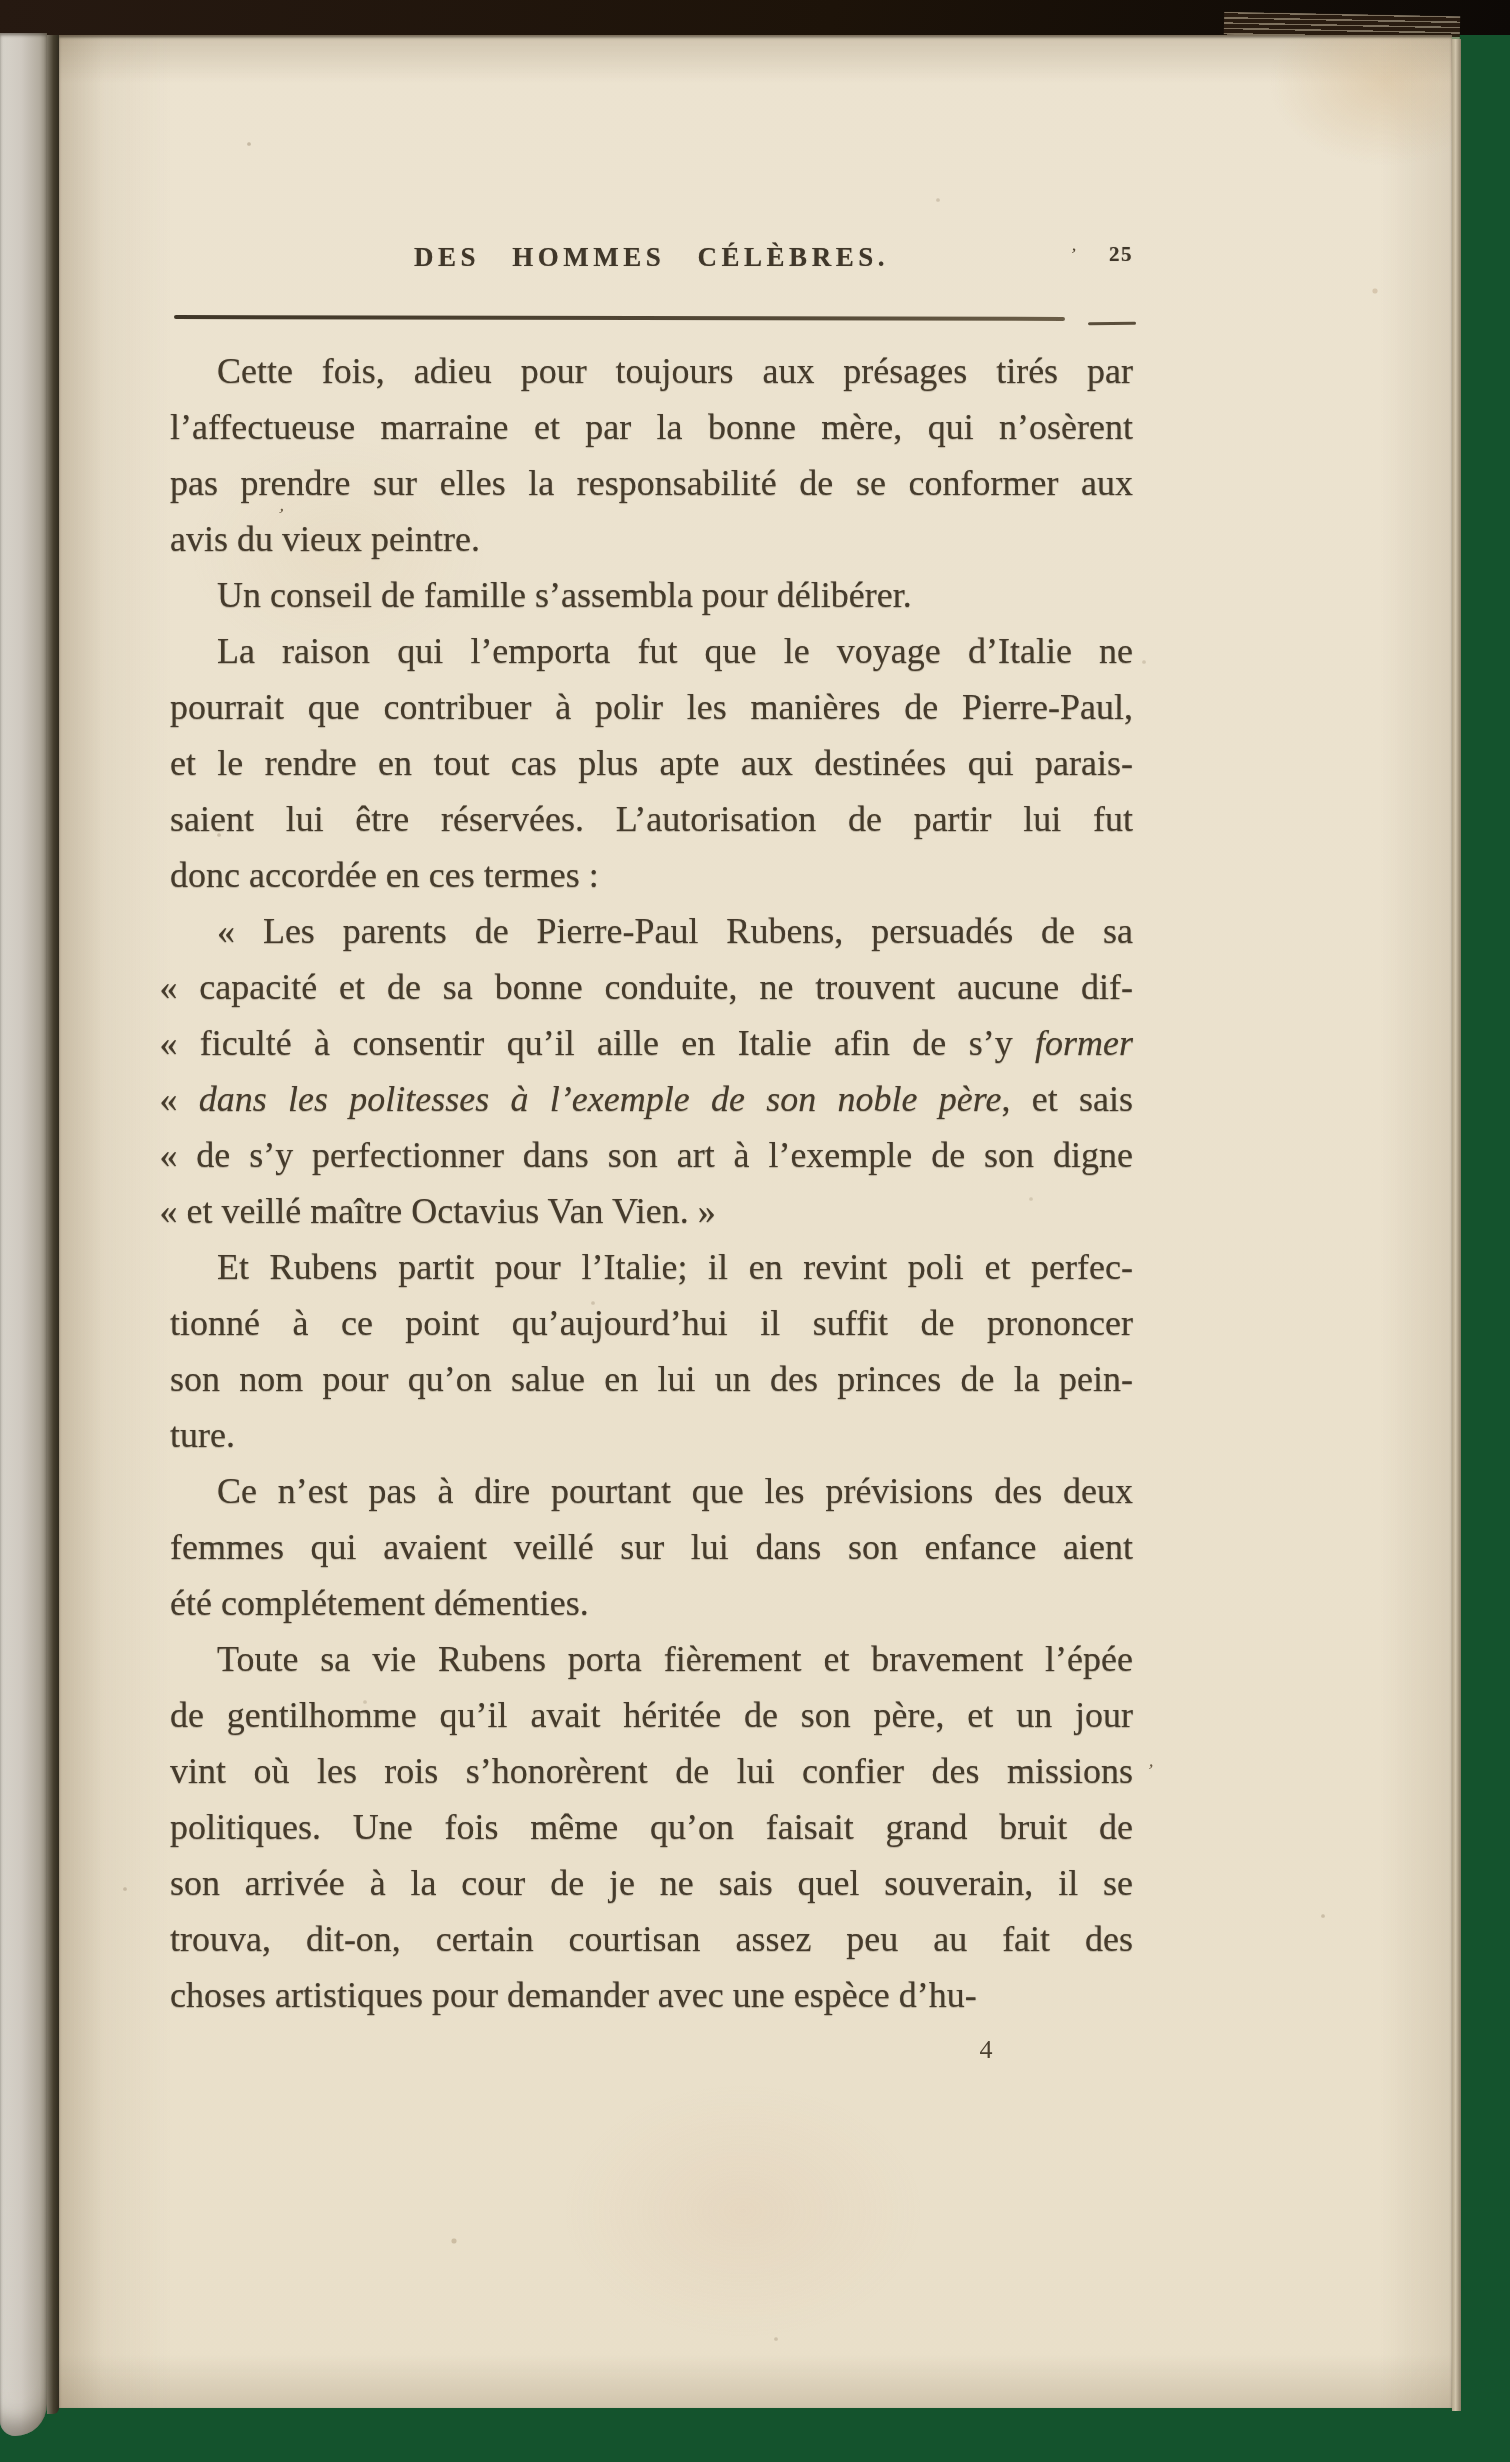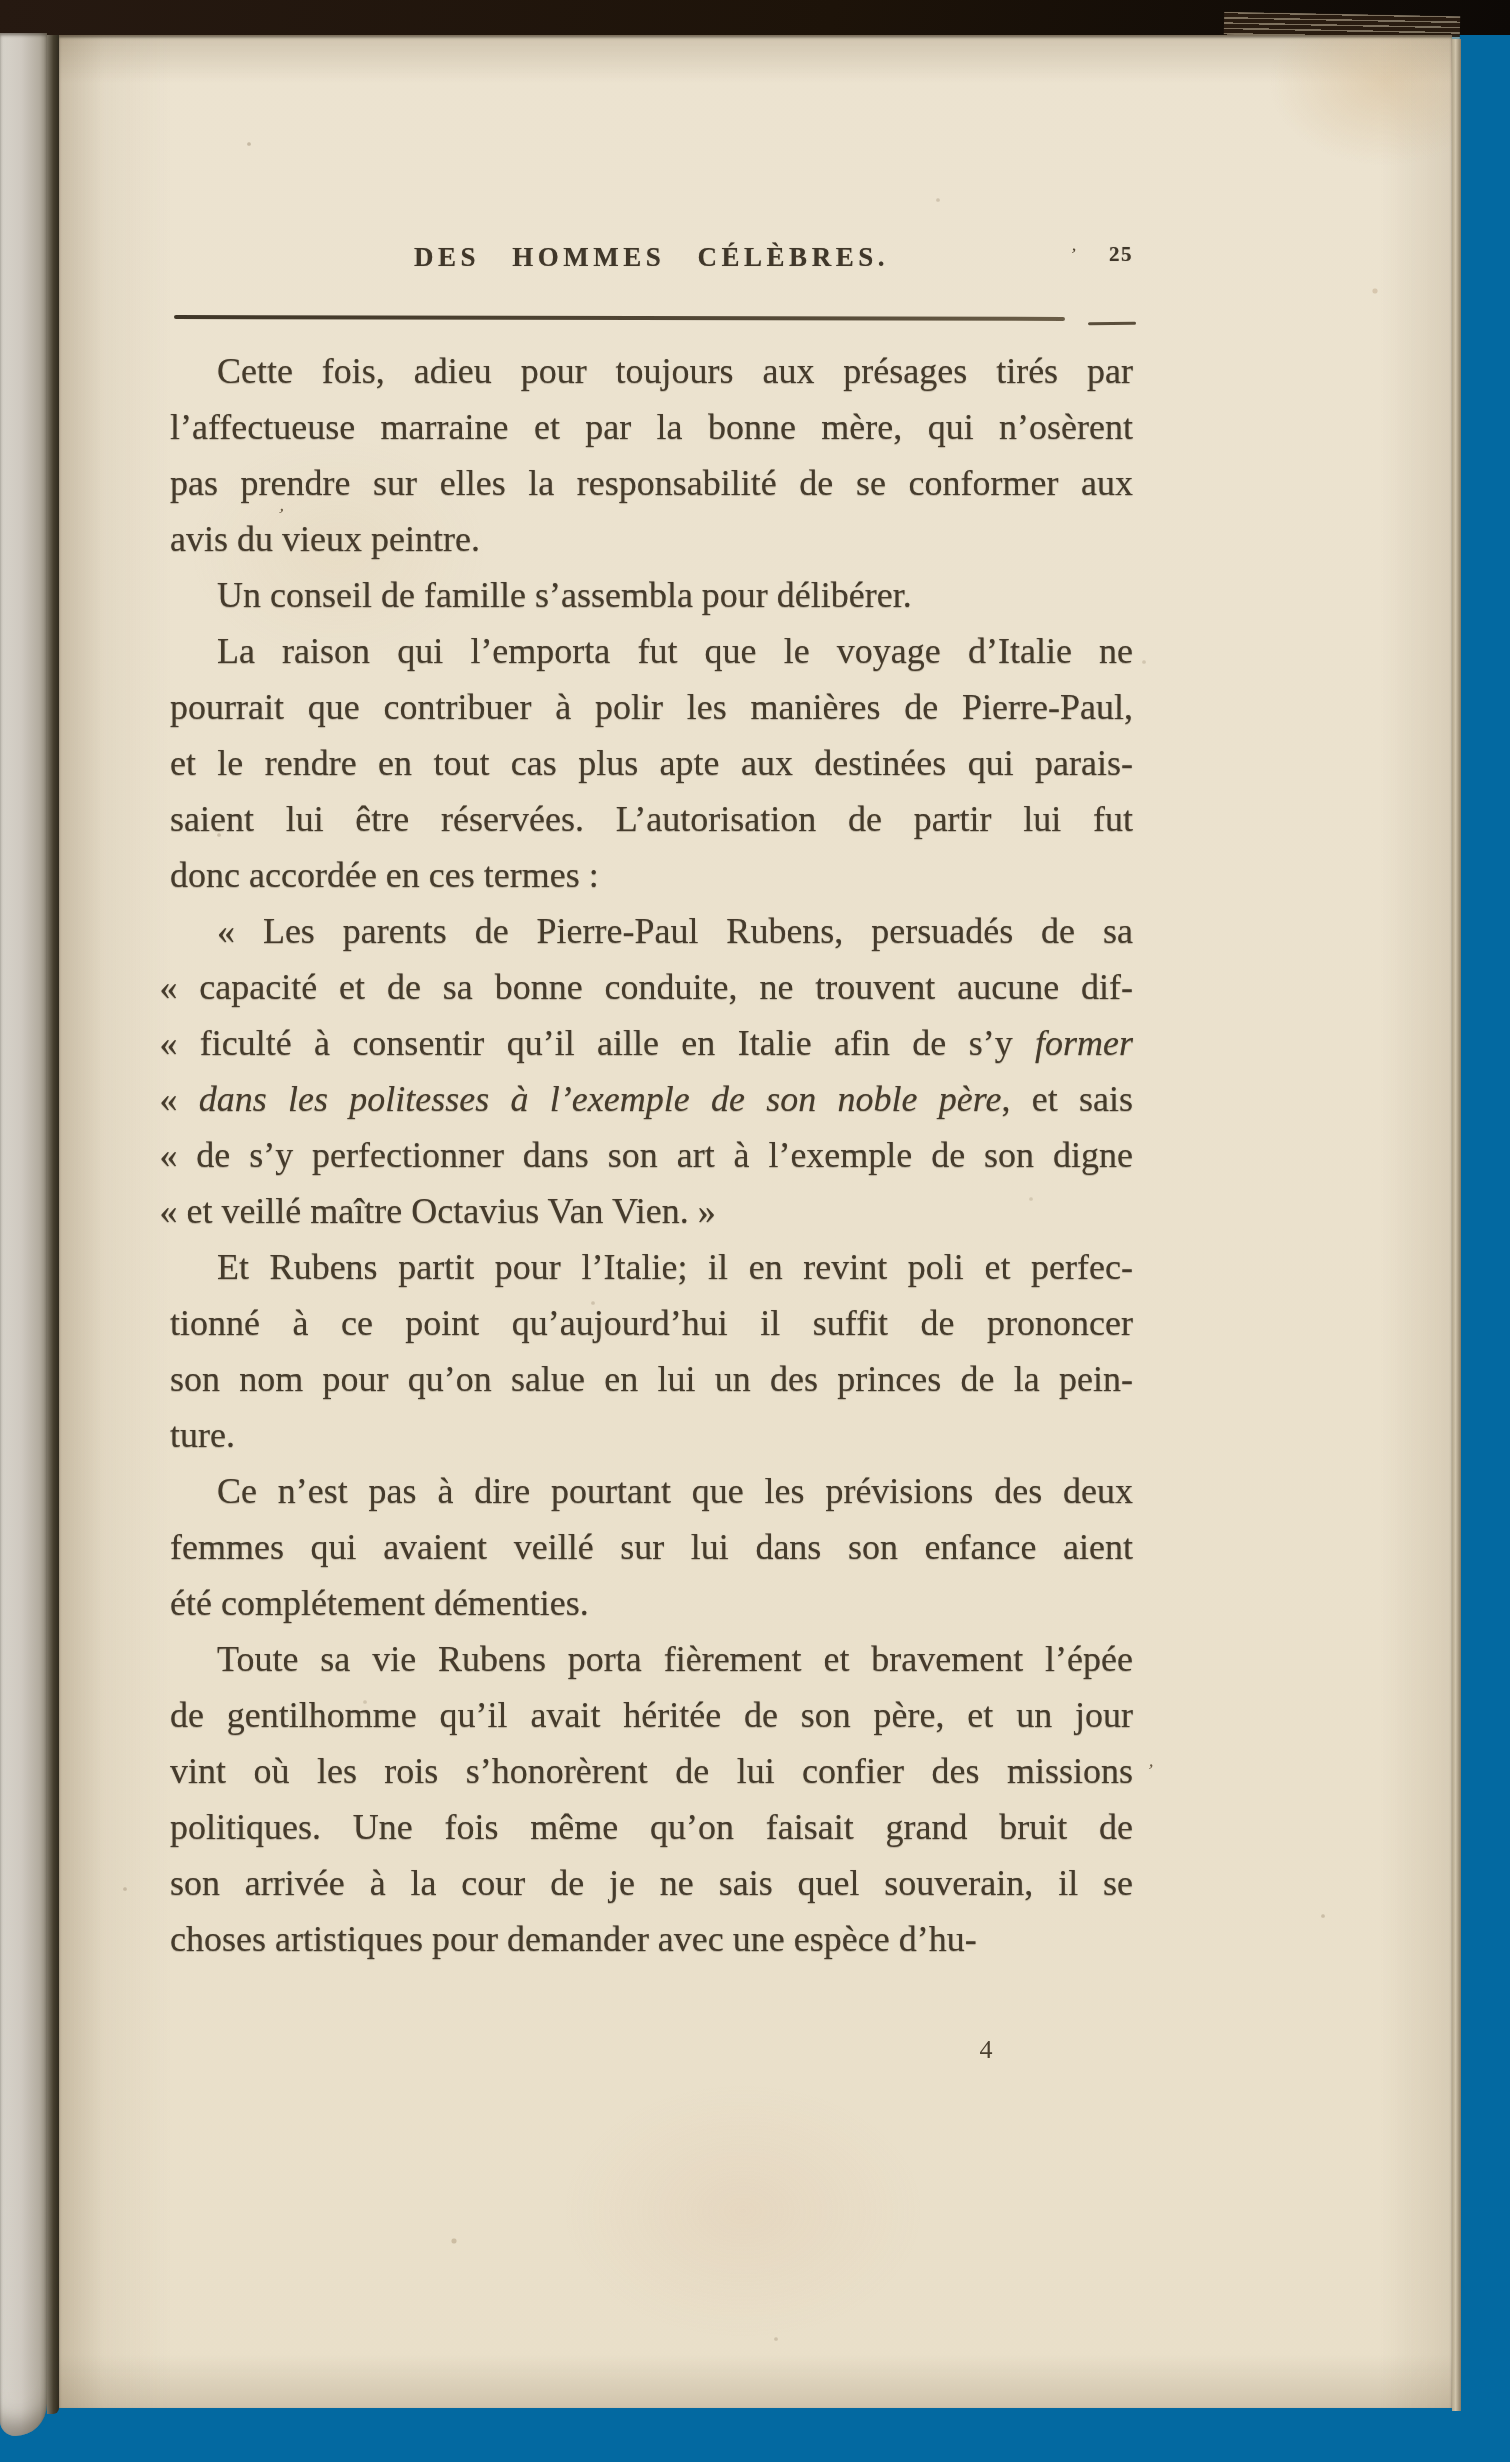--- a/index.html
+++ b/index.html
@@ -1,17 +1,17 @@
 <!DOCTYPE html>
 <html style="font-size:12px"><head>
 <meta charset="utf-8">
 <style>
   html,body{margin:0;padding:0;width:1511px;height:2462px;background:#0a0807;overflow:hidden;
             font-family:"Liberation Serif","DejaVu Serif",serif;}
-  .scan{position:absolute;left:0;top:0;width:1511px;height:2462px;background:#0369a1;}
+  .scan{position:absolute;left:0;top:0;width:1511px;height:2462px;background:#14532d;}
 
   
   .top-band{position:absolute;left:0;top:0;width:1511px;height:35px;
             background:linear-gradient(100deg,#261911,#1d1309 55%,#0d0906);}
   .page-stack{position:absolute;left:1224px;top:13.6px;width:236px;height:22.7px;
               transform:rotate(1.1deg);
               background:repeating-linear-gradient(to bottom,
                 rgba(214,196,166,.55) 0 1.5px, rgba(44,30,18,.9) 1.5px 5.3px);}
 
   
@@ -124,20 +124,21 @@
         <div class="line "><span>son nom pour qu’on salue en lui un des princes de la pein-</span></div>
         <div class="line e"><span>ture.</span></div>
         <div class="line p"><span>Ce n’est pas à dire pourtant que les prévisions des deux</span></div>
         <div class="line "><span>femmes qui avaient veillé sur lui dans son enfance aient</span></div>
         <div class="line e"><span>été complétement démenties.</span></div>
         <div class="line p"><span>Toute sa vie Rubens porta fièrement et bravement l’épée</span></div>
         <div class="line "><span>de gentilhomme qu’il avait héritée de son père, et un jour</span></div>
         <div class="line "><span>vint où les rois s’honorèrent de lui confier des missions</span></div>
         <div class="line "><span>politiques. Une fois même qu’on faisait grand bruit de</span></div>
         <div class="line "><span>son arrivée à la cour de je ne sais quel souverain, il se</span></div>
+        <div class="line "><span>trouva, dit-on, certain courtisan assez peu au fait des</span></div>
         <div class="line e"><span>choses artistiques pour demander avec une espèce d’hu-</span></div>
       </div>
 
     <span class="artifact art-peintre">’</span>
     <span class="artifact art-margin">’</span>
 
     <div class="signature">4</div>
   </div>
 </div>
 

